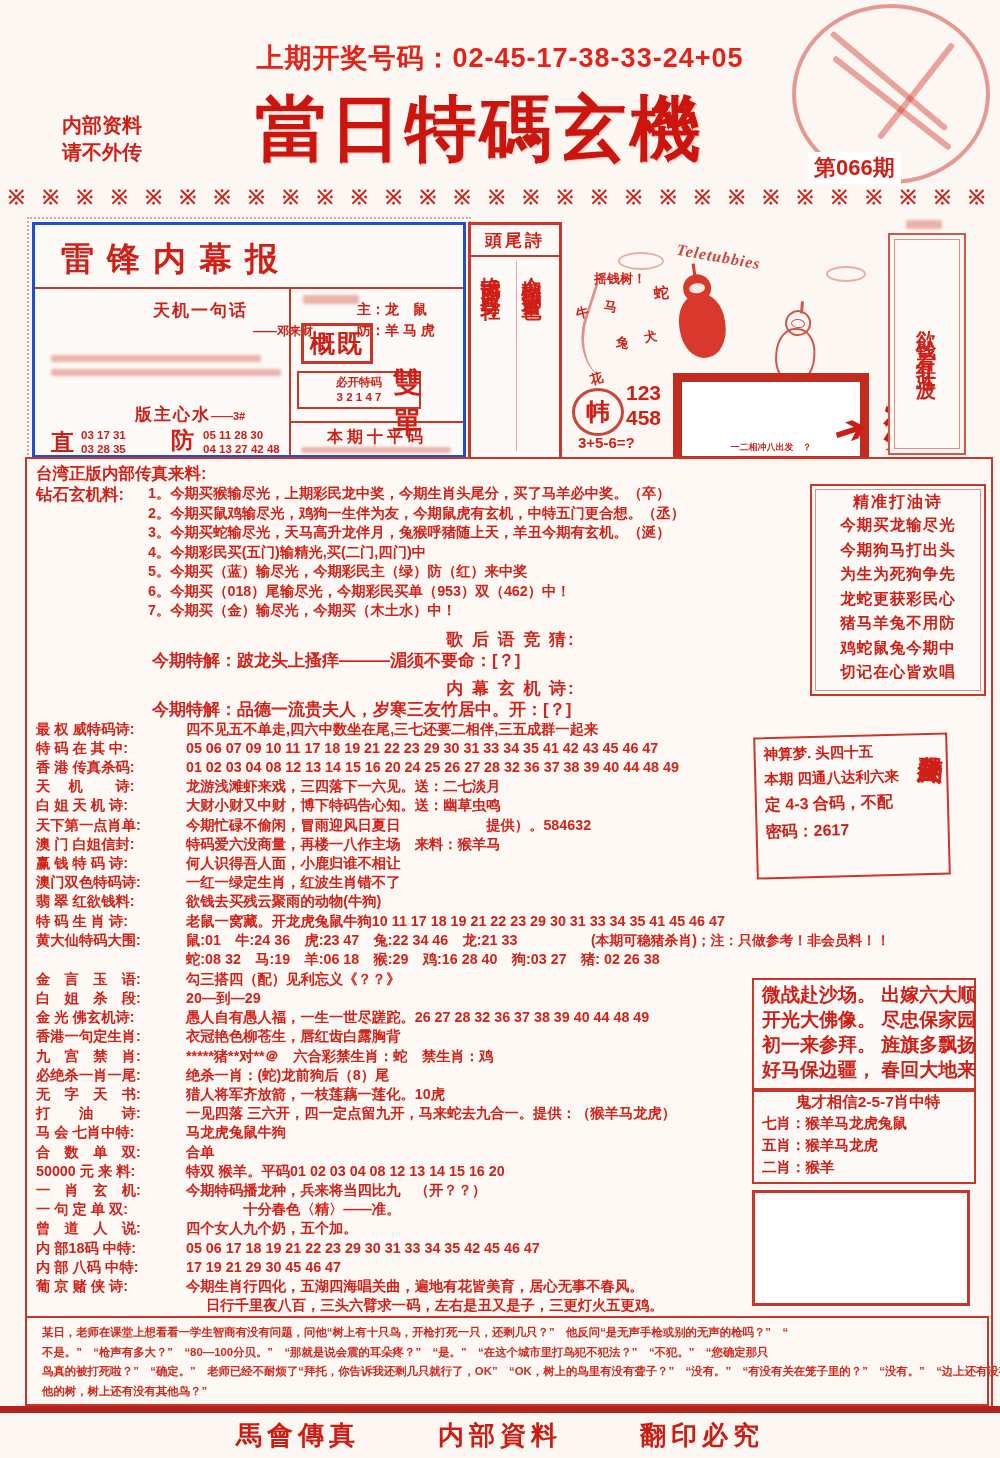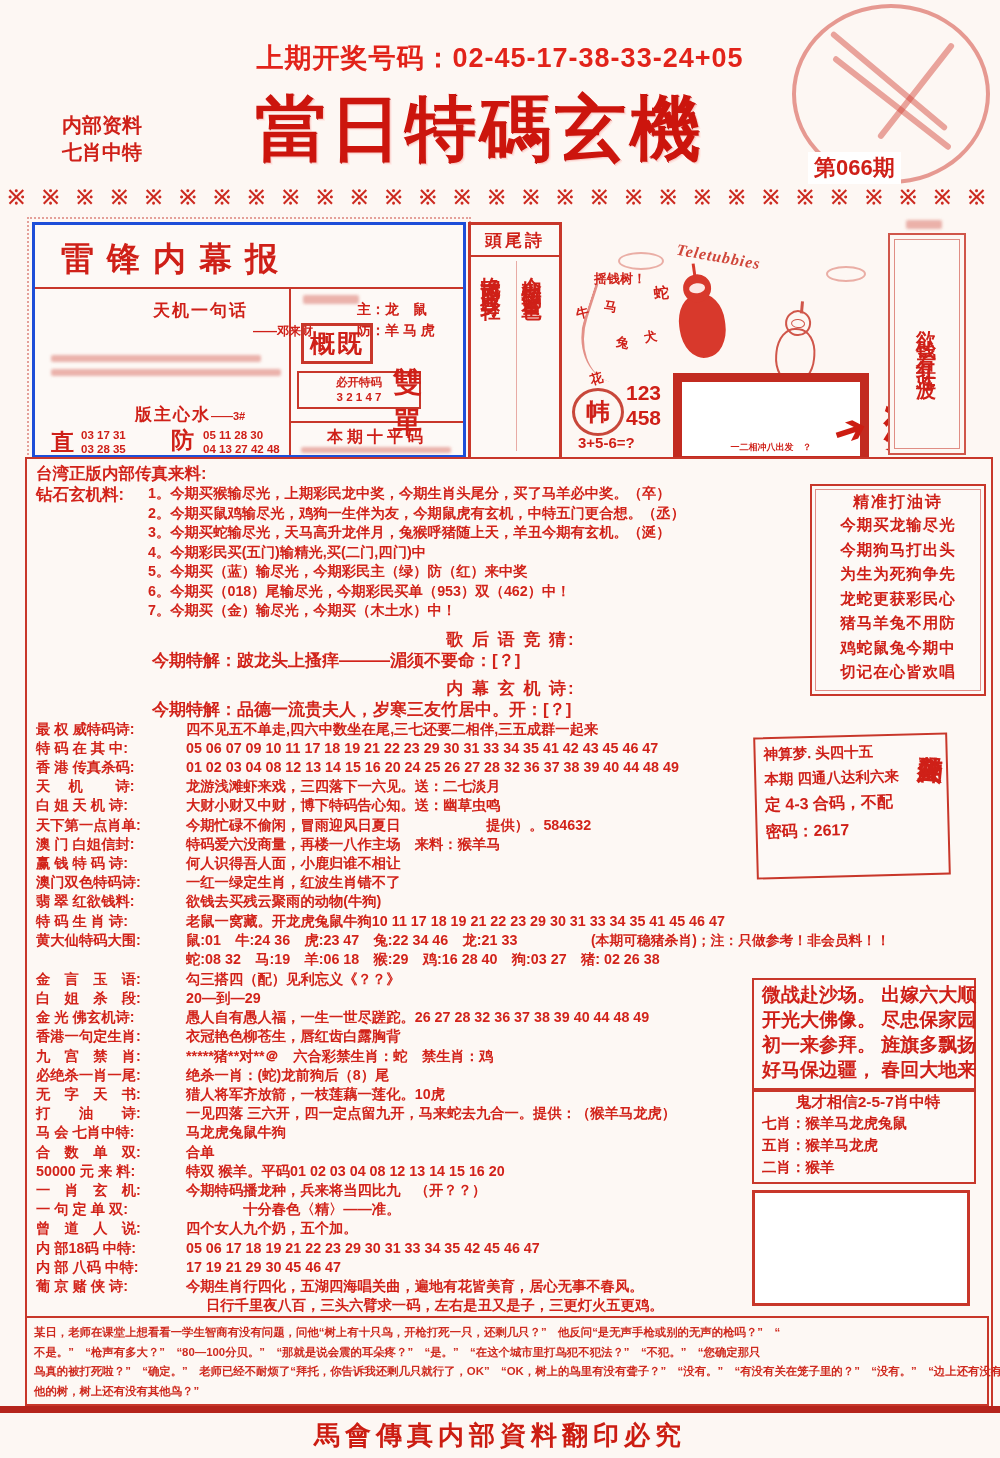--- a/index.html
+++ b/index.html
@@ -99,34 +99,34 @@
   .ssl{margin:6px 0 0 8px;font-size:14.5px;white-space:nowrap;width:150px;}
   .ssv{position:absolute;right:0px;top:2px;writing-mode:vertical-rl;font-size:25px;font-family:"Liberation Serif",serif;transform:rotate(6deg);line-height:26px;}
   .wz{left:752px;top:978px;width:212px;height:106px;padding:2px 0 0 8px;}
   .wzline{font-size:19px;font-weight:bold;line-height:25px;white-space:nowrap;}
   .gc{left:752px;top:1090px;width:212px;height:90px;padding:0 0 0 8px;}
   .gctitle{font-size:15.5px;font-weight:bold;line-height:20px;text-align:center;}
   .gcline{font-size:14.5px;font-weight:bold;line-height:22px;white-space:nowrap;}
   .emptybox{left:752px;top:1190px;width:212px;height:110px;border:3px solid #c8372a;background:#fff;}
 
   
-  .humorbox{left:25px;top:1316px;width:964px;height:90px;border:2px solid #c8372a;border-top-width:2px;background:#fdf8f4;padding:5px 7px;box-sizing:border-box;}
+  .humorbox{left:25px;top:1316px;width:964px;height:90px;border:2px solid #c8372a;border-top-width:2px;background:#fdf8f4;padding:5px 15px;box-sizing:border-box;}
   .humorline{font-size:11.4px;font-weight:600;line-height:19.5px;color:#cf2a1f;white-space:nowrap;}
   .botrule{left:0;top:1406px;width:1000px;height:7px;background:#b5241c;}
-  .footer{left:0;top:1418px;width:1000px;display:flex;justify-content:center;font-size:26px;font-weight:bold;font-family:"Liberation Serif",serif;letter-spacing:5px;color:#cc1d12;}
+  .footer{left:0;top:1418px;width:1000px;display:flex;justify-content:center;gap:78px;font-size:26px;font-weight:bold;font-family:"Liberation Serif",serif;letter-spacing:5px;color:#cc1d12;}
 </style>
 </head>
 <body>
 
 <div>
 
   <div class="abs lastdraw">上期开奖号码：02-45-17-38-33-24+05</div>
   <div class="abs note">
     <div>内部资料</div>
-    <div>七肖中特</div>
+    <div>请不外传</div>
   </div>
   <div class="abs title">當日特碼玄機</div>
   <div class="abs seal">
     <div class="sealbar" style="position:absolute;left:18px;top:70px;width:150px;transform:rotate(40deg);"></div>
     <div class="sealbar" style="position:absolute;left:22px;top:92px;width:148px;transform:rotate(38deg);"></div>
     <div class="sealbar" style="position:absolute;left:60px;top:80px;width:120px;transform:rotate(-52deg);"></div>
   </div>
   <div class="abs issue">第066期</div>
   <div class="abs stars">※ ※ ※ ※ ※ ※ ※ ※ ※ ※ ※ ※ ※ ※ ※ ※ ※ ※ ※ ※ ※ ※ ※ ※ ※ ※ ※ ※ ※ ※ ※ ※ ※ ※ ※ ※</div>
 

